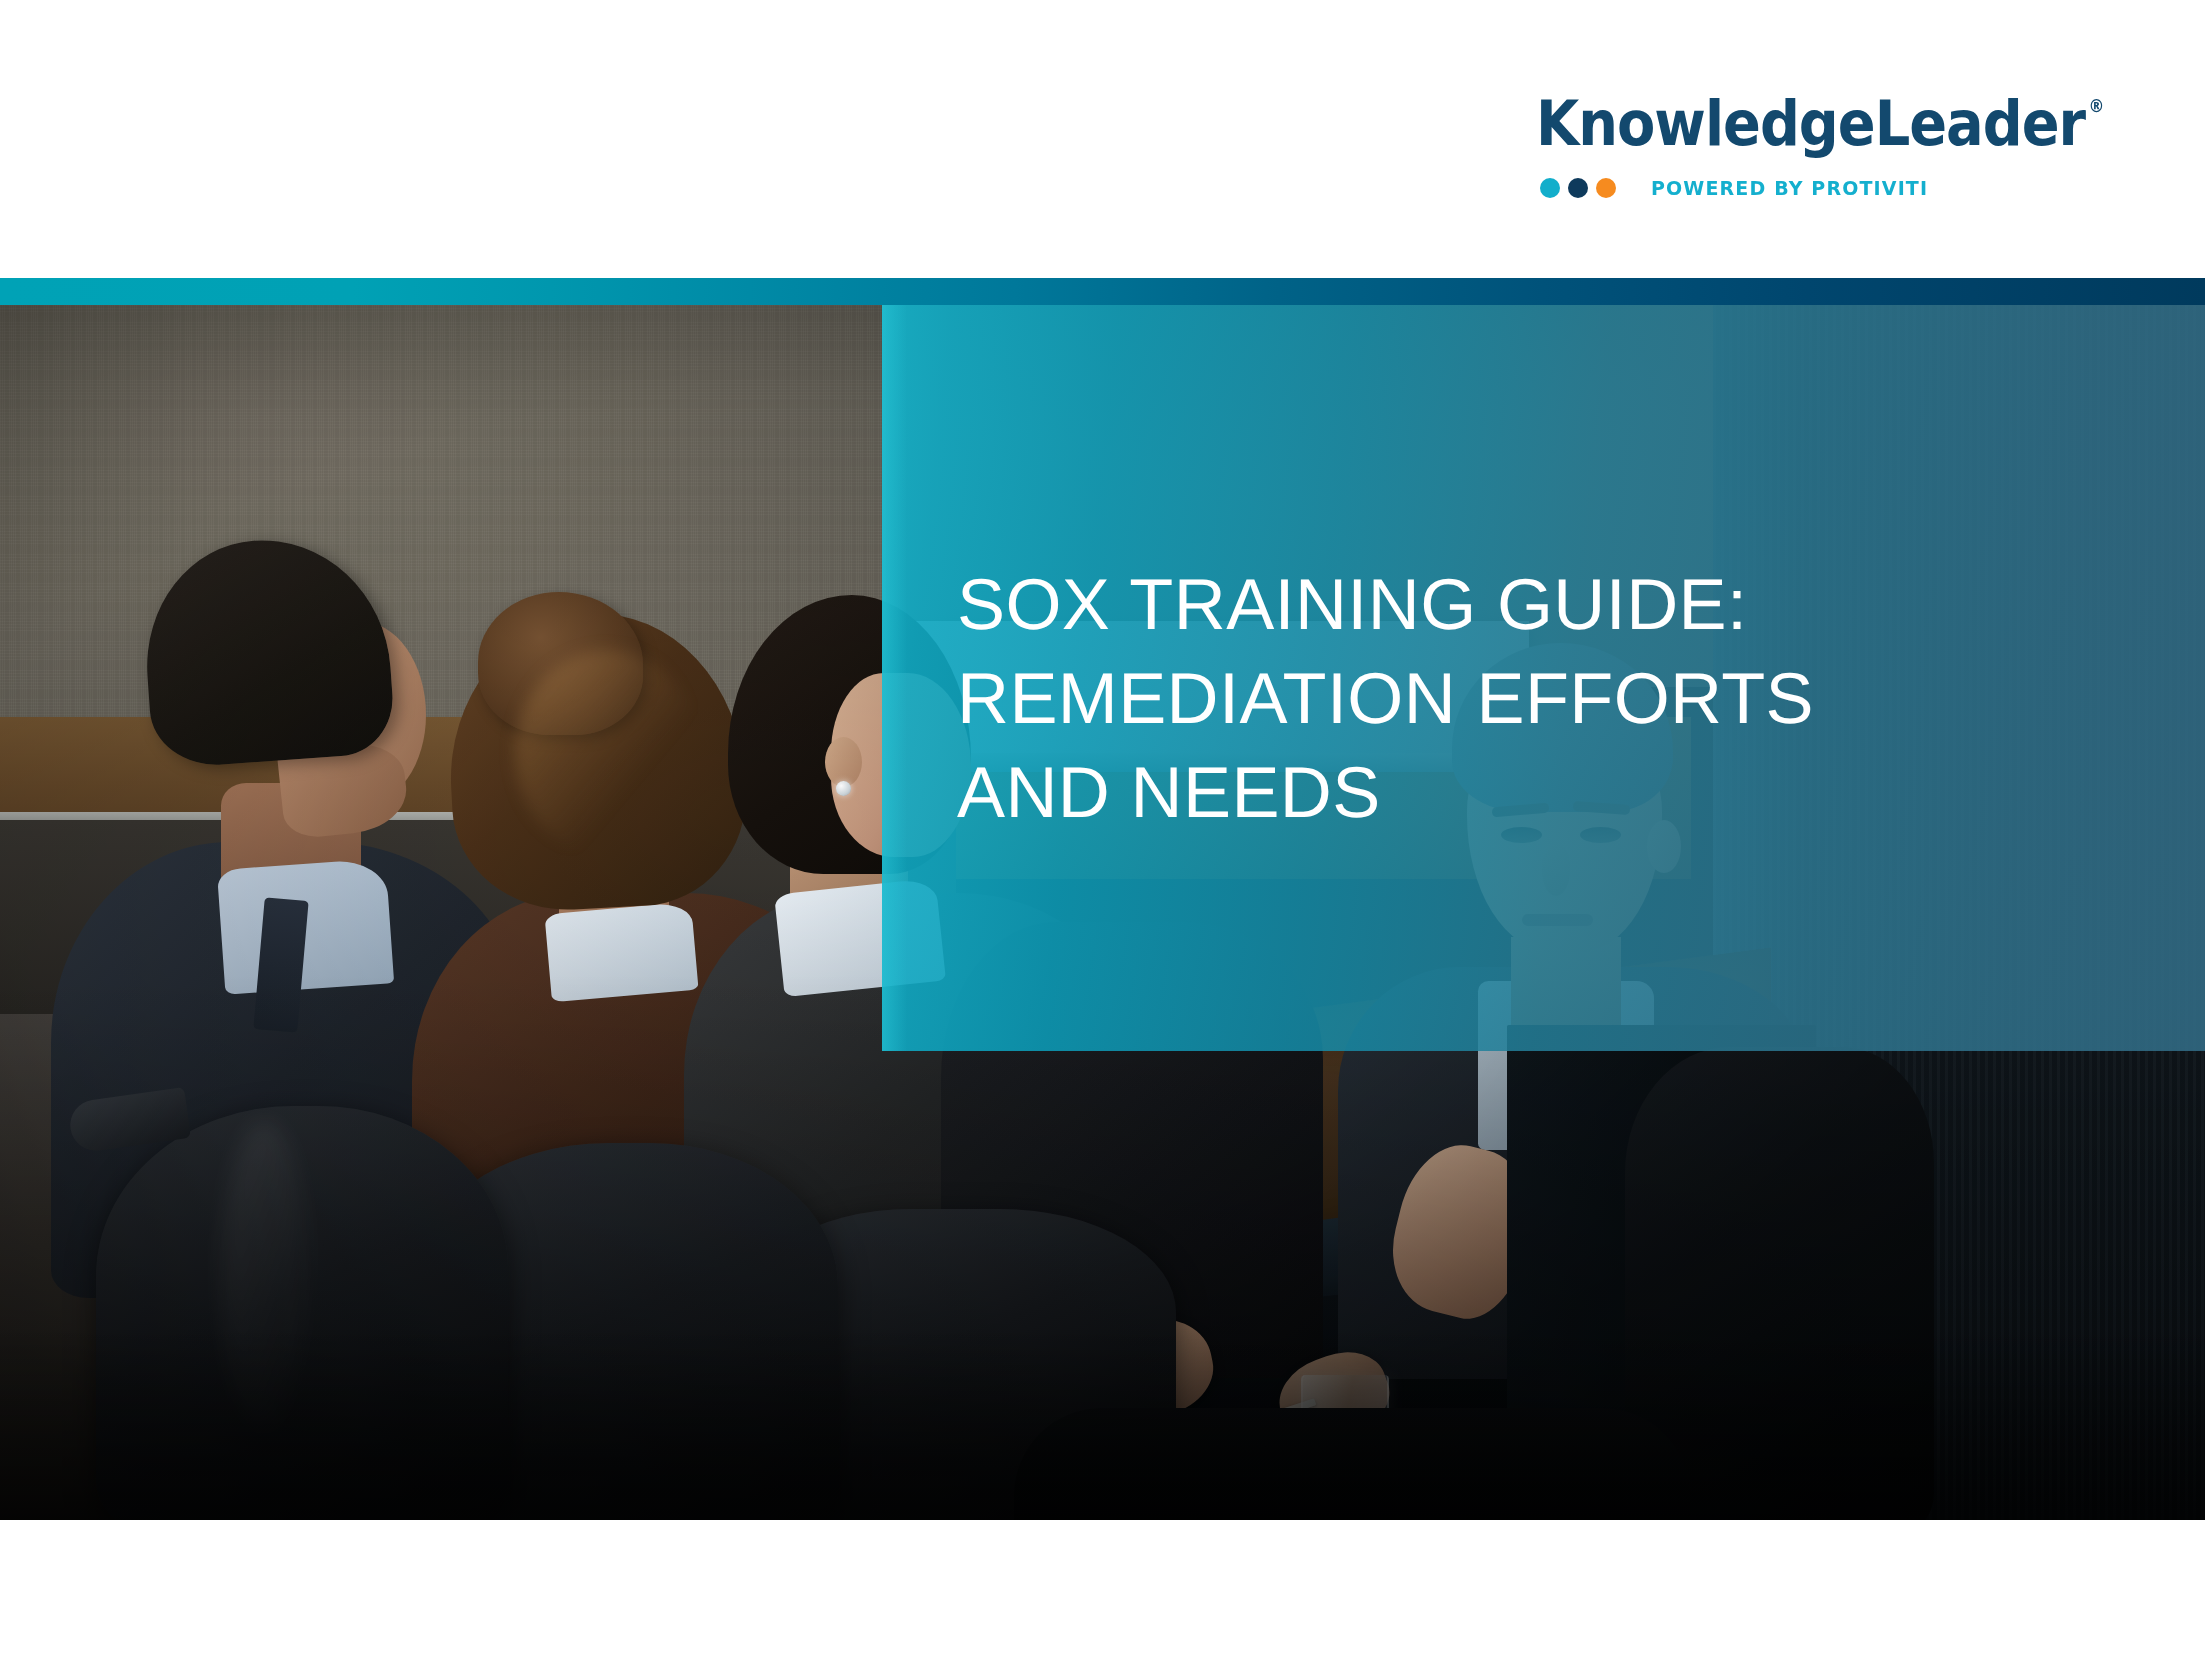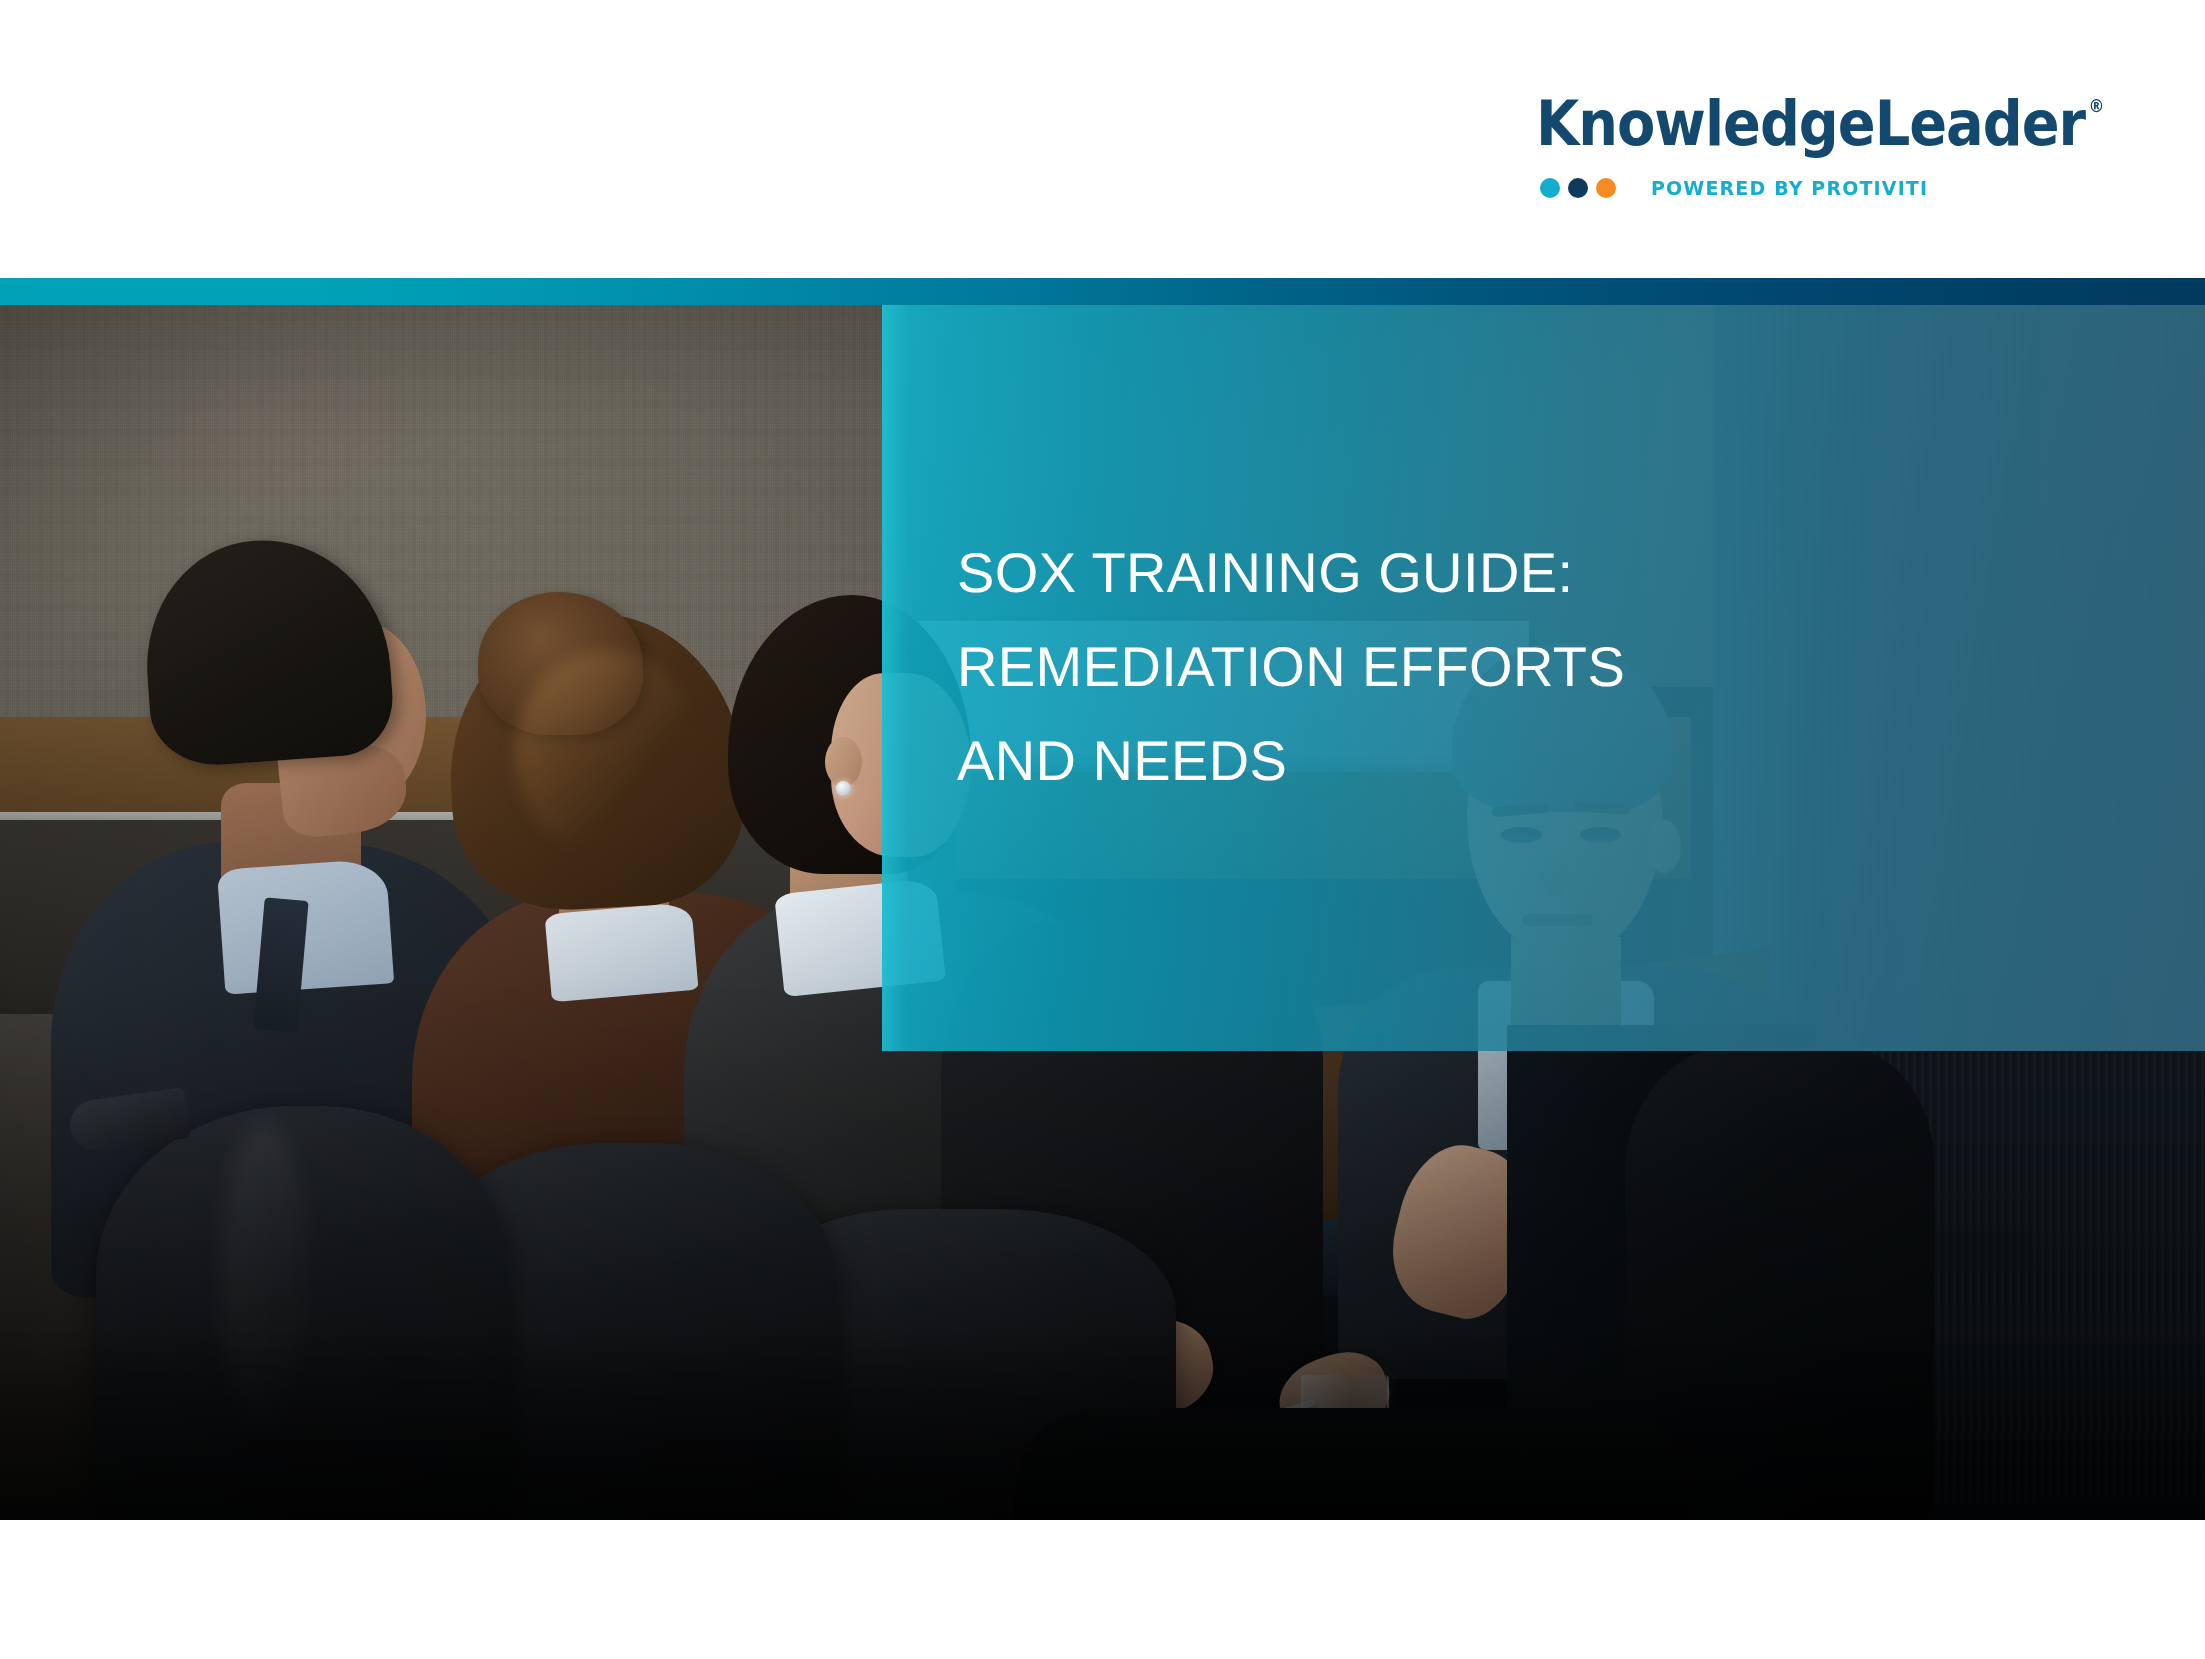--- a/index.html
+++ b/index.html
@@ -422,25 +422,25 @@
         rgba(36,126,152,0.86) 52%,
         rgba(44,118,144,0.86) 70%,
         rgba(48,112,138,0.86) 86%,
         rgba(50,108,134,0.87) 100%);
   }
   #title-overlay-edge{
     position:absolute; left:882px; top:305px; width:25px; height:746px;
     background:linear-gradient(90deg, rgba(40,200,216,.55), rgba(40,200,216,0));
   }
   #title-text{
-    position:absolute; left:957px; top:526px; width:1161px;
+    position:absolute; left:957px; top:558px; width:1161px;
     color:#ffffff;
     font-family:"Liberation Sans", sans-serif;
     font-weight:400;
-    font-size:56px;
+    font-size:72px;
     line-height:94px;
     letter-spacing:0.4px;
     white-space:pre-line;
     text-rendering:geometricPrecision;
   }
 
   
   #footer-white{
     position:absolute; left:0; top:1520px; width:2205px; height:140px;
     background:#ffffff;

